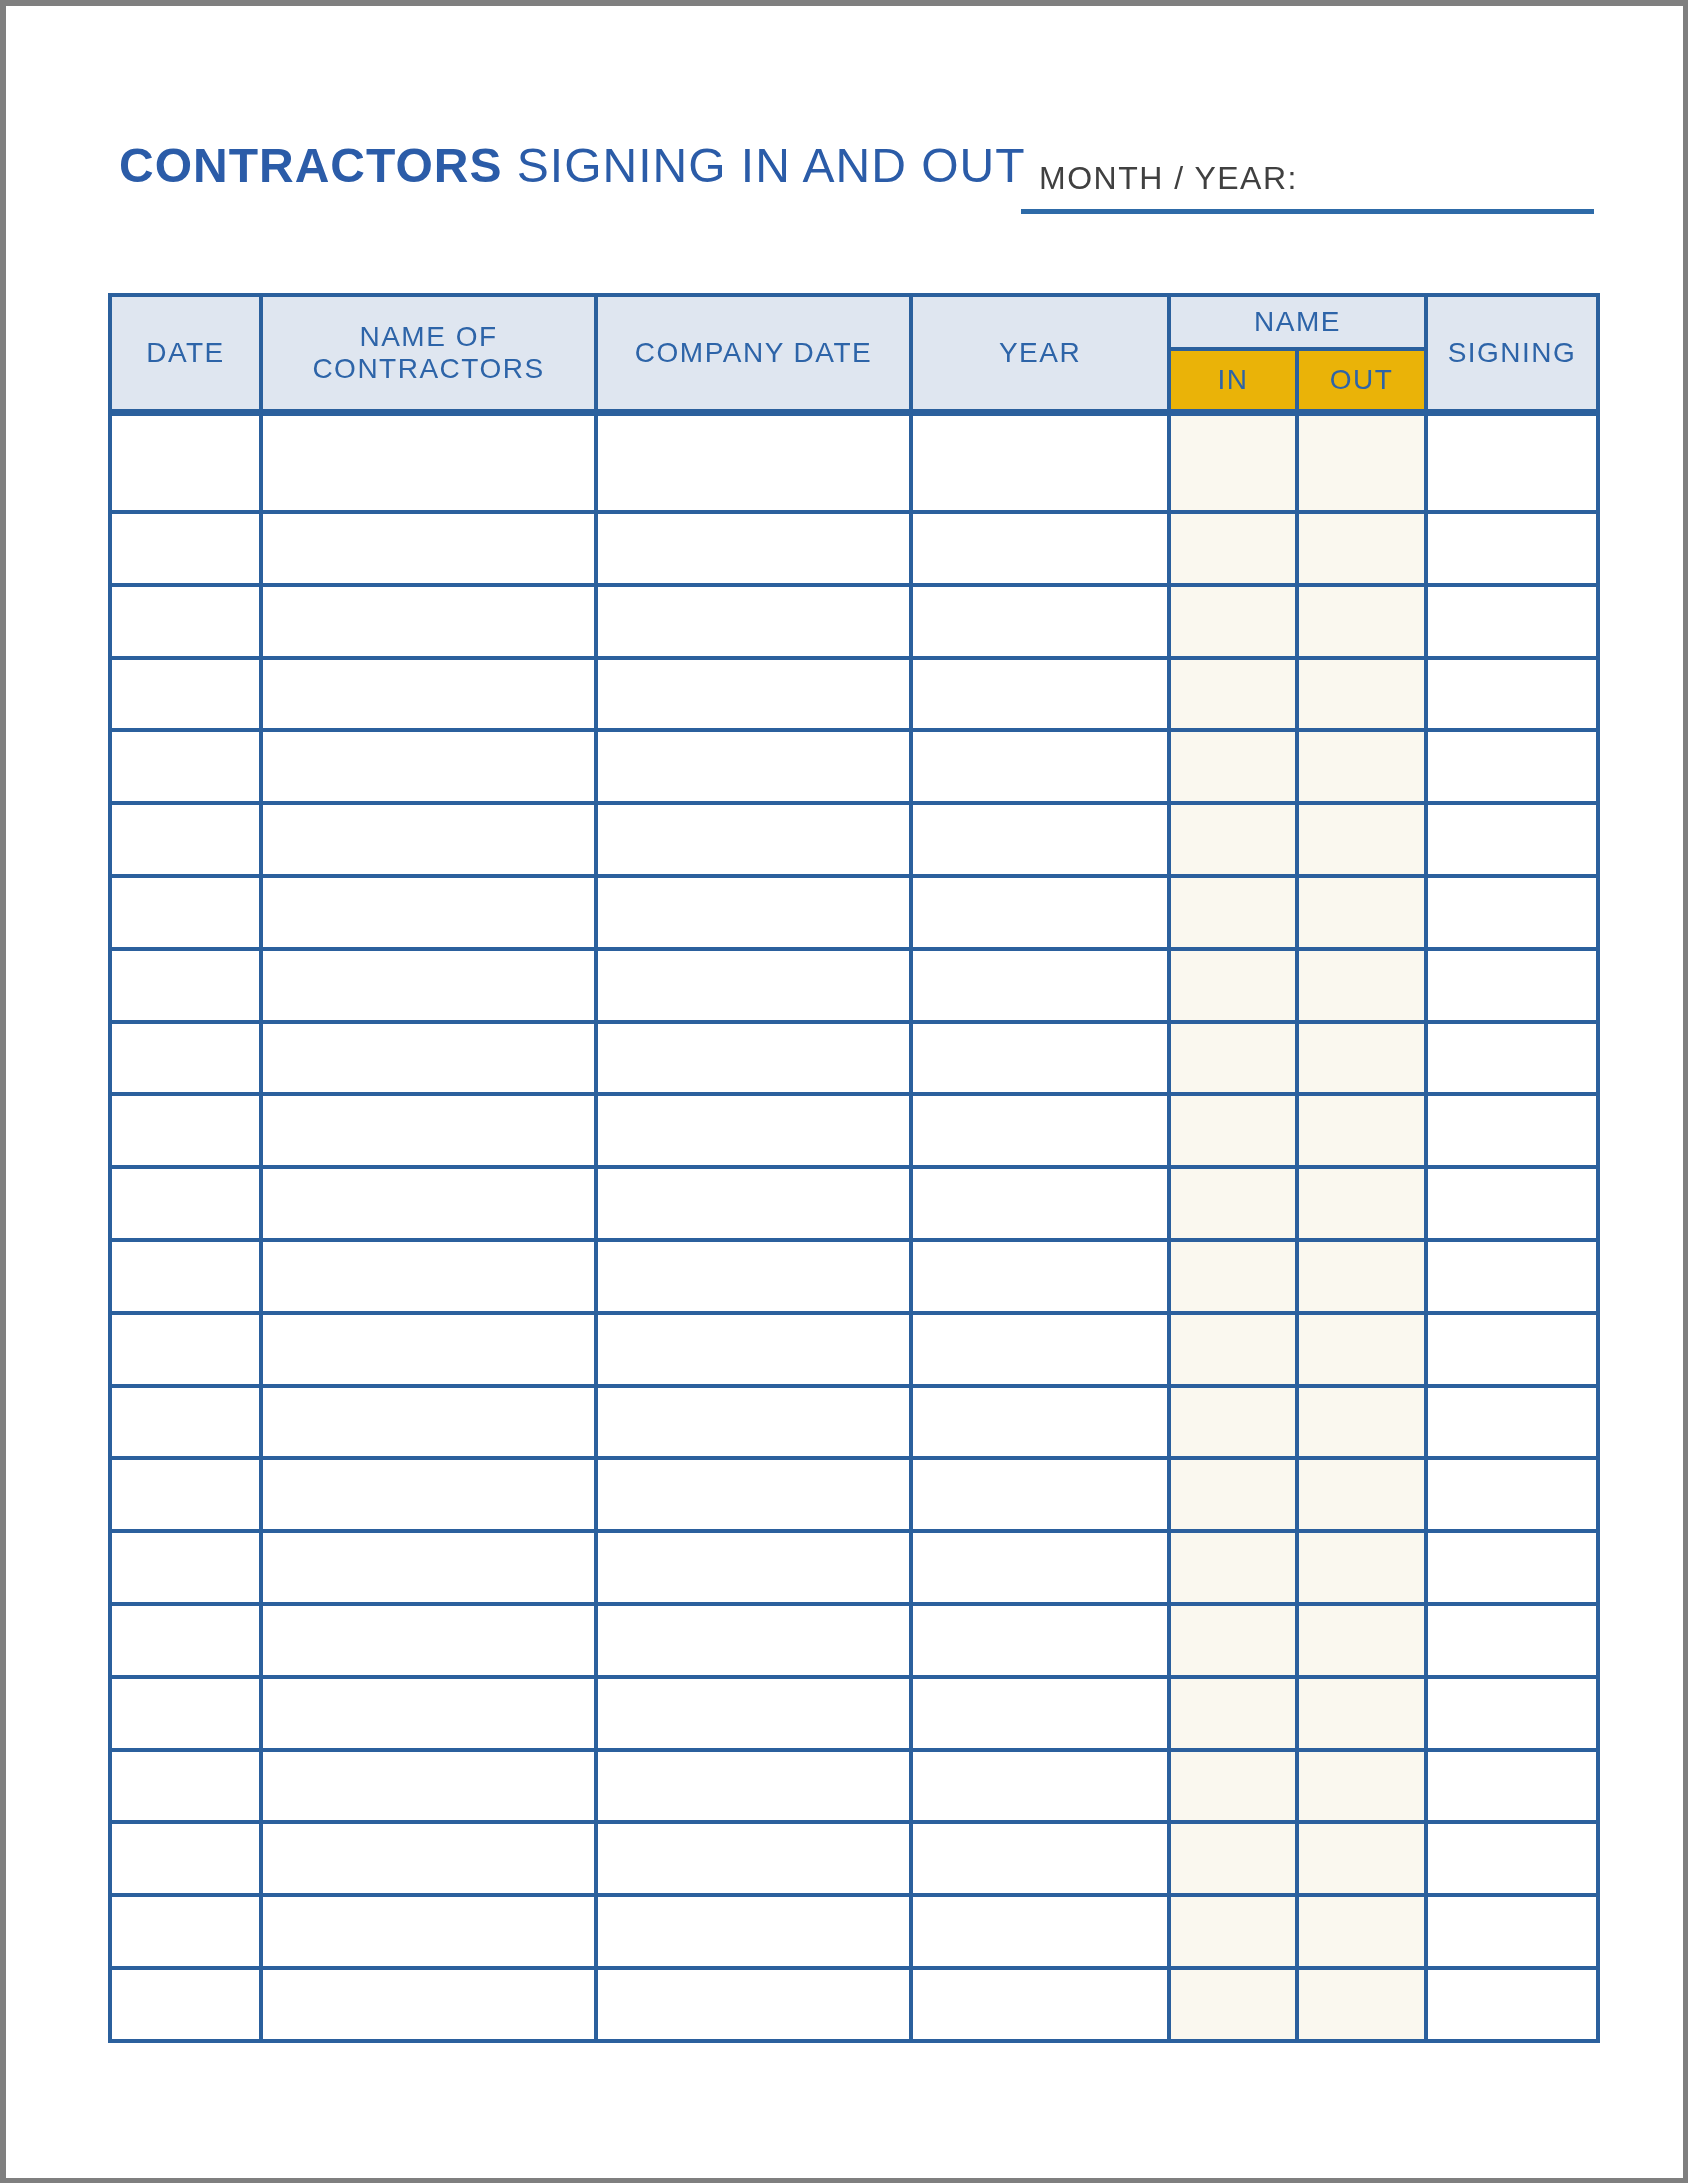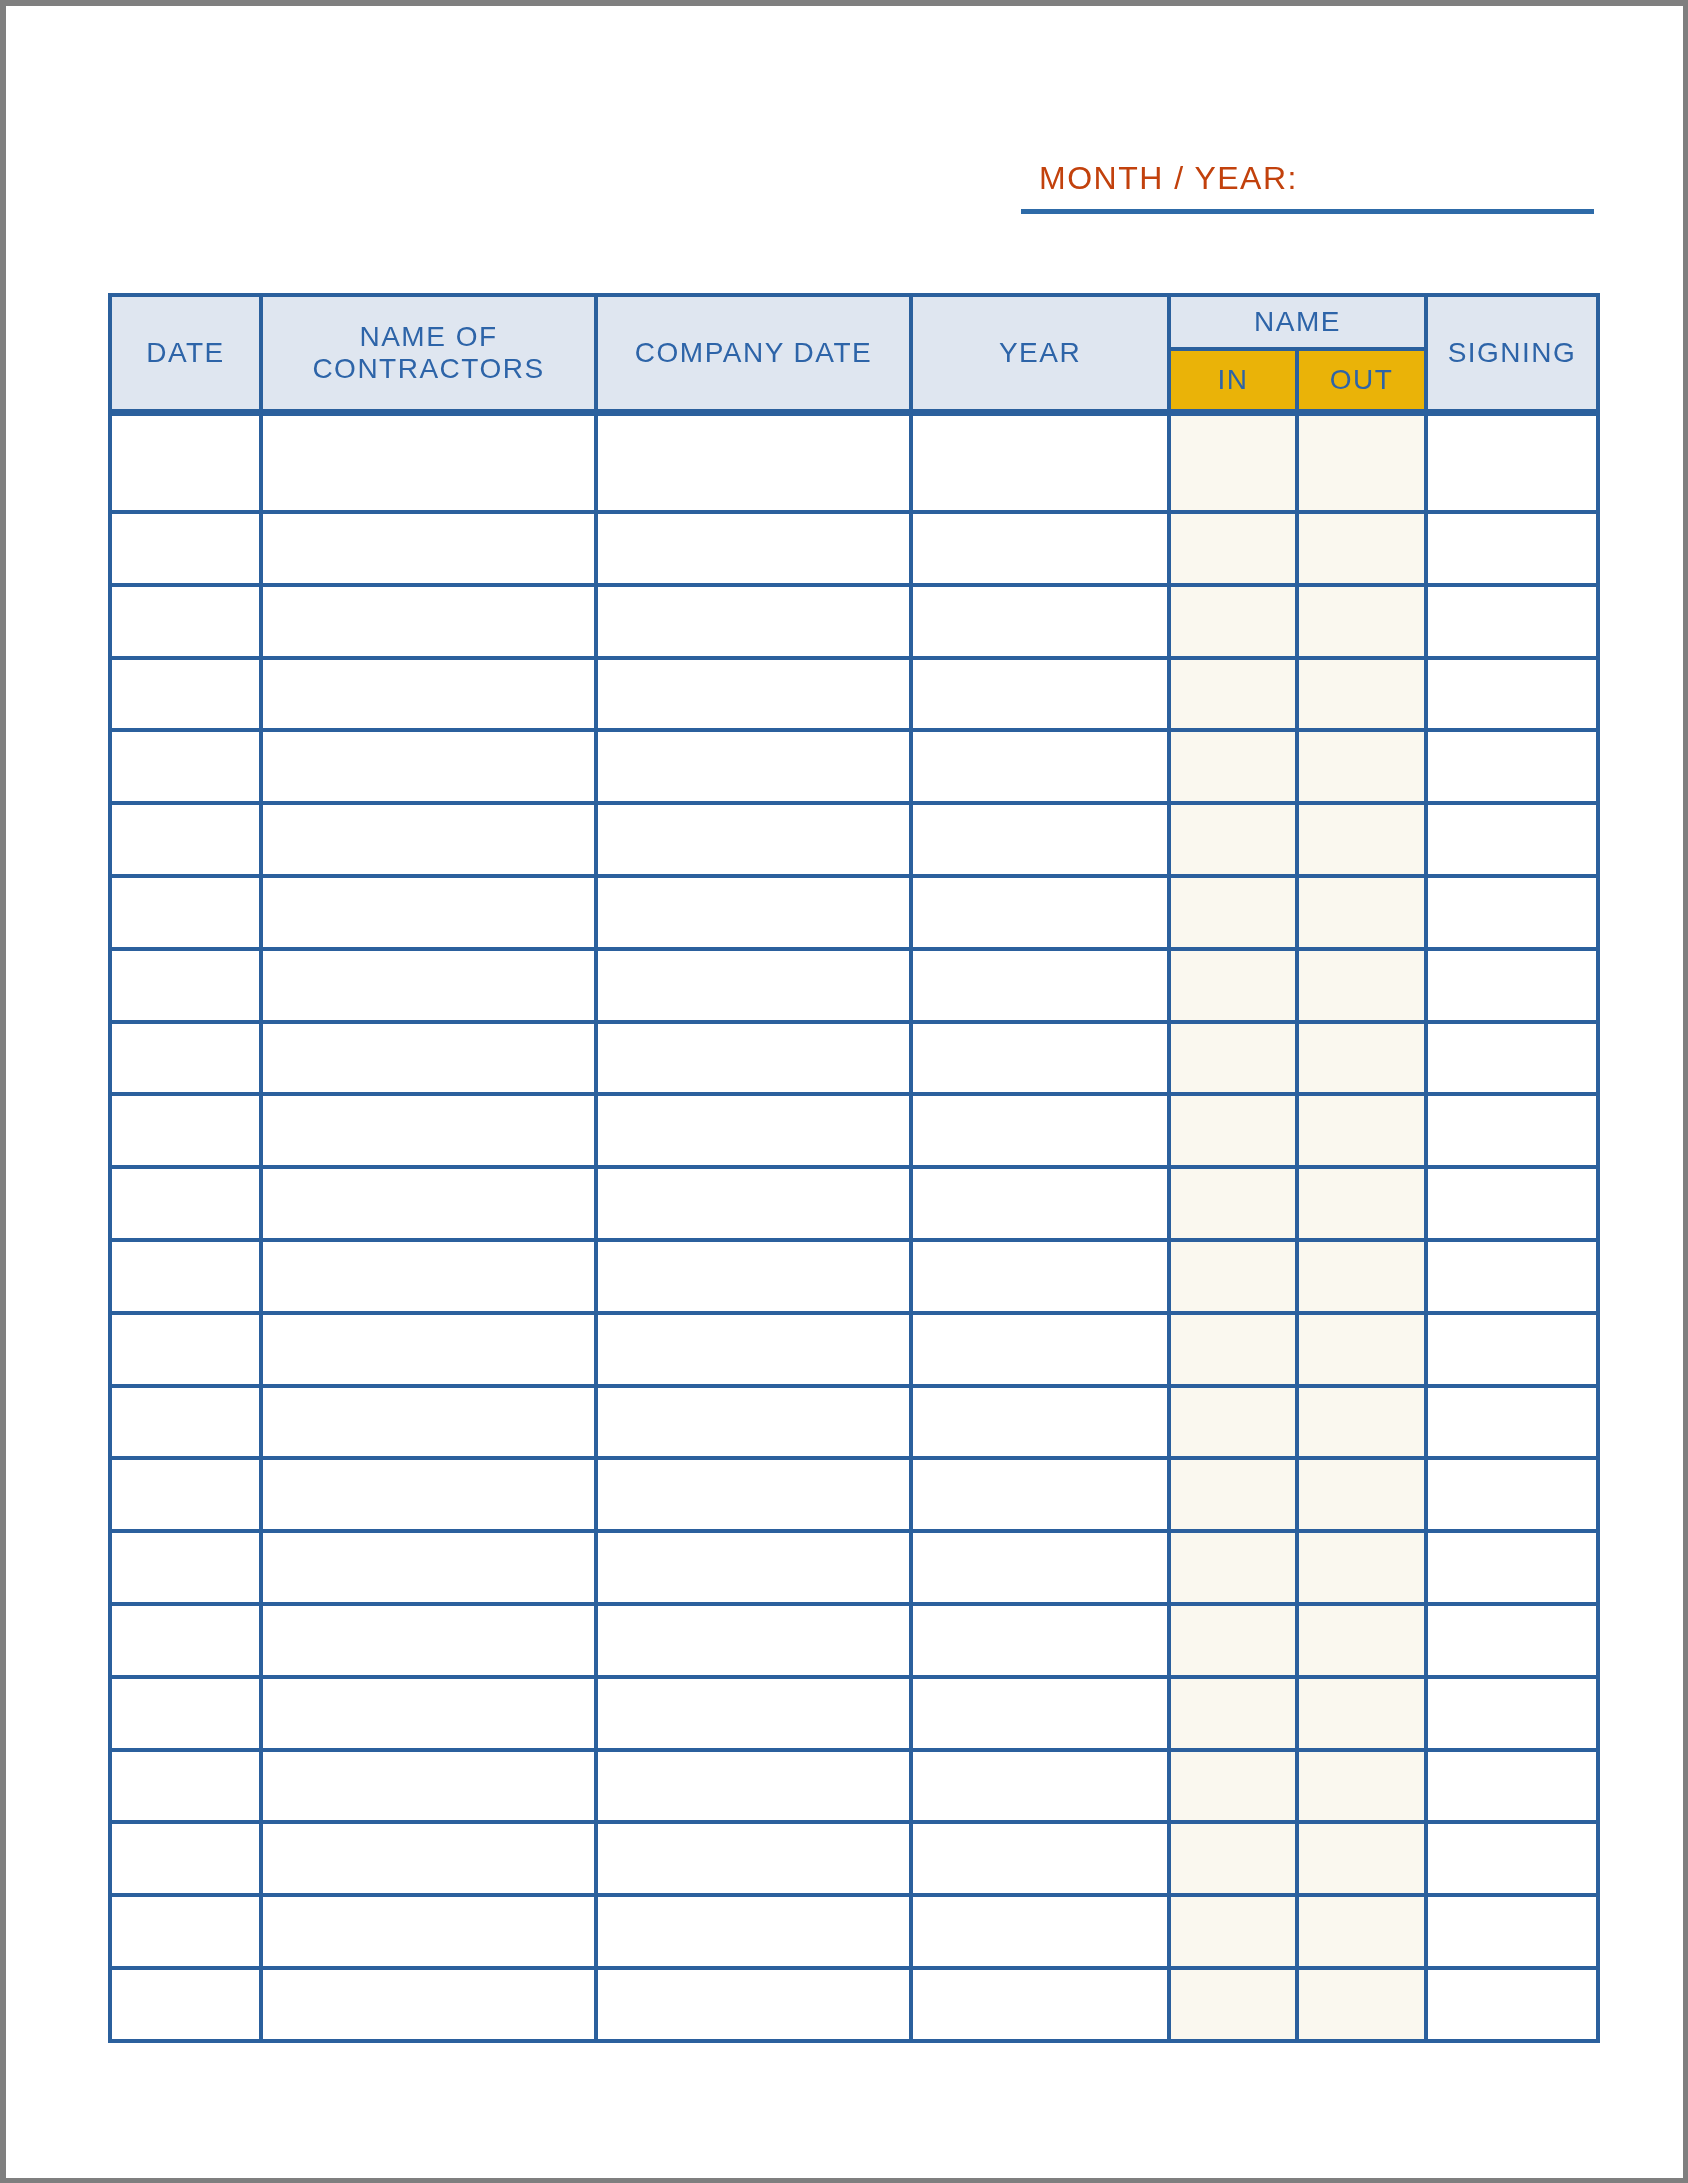--- a/index.html
+++ b/index.html
@@ -31,21 +31,21 @@
   }
   .title .bold   { font-weight: 700; }
   .title .light  { font-weight: 400; }
 
   
   .month-year-label {
     position: absolute;
     left: 1033px;
     top: 154px;
     font-size: 32px;
-    color: #c2410c;
+    color: #404040;
     letter-spacing: 1.5px;
     white-space: nowrap;
     text-align: right;
   }
   .month-year-line {
     position: absolute;
     left: 1015px;
     top: 203px;
     width: 573px;
     height: 5px;
@@ -91,20 +91,23 @@
   col.c-phone    { width: 258px; }
   col.c-in       { width: 128px; }
   col.c-out      { width: 129px; }
   col.c-initials { width: 172px; }
 </style>
 </head>
 <body>
 
 <div class="page">
 
+  <div class="title">
+    <span class="bold">CONTRACTORS</span><span> </span><span class="light">SIGNING IN AND OUT</span>
+  </div>
 
   <div class="month-year-label">MONTH / YEAR:</div>
 
   <div class="month-year-line"></div>
 
   <table class="signin">
     <colgroup>
       <col class="c-date">
         <col class="c-name">
         <col class="c-company">

